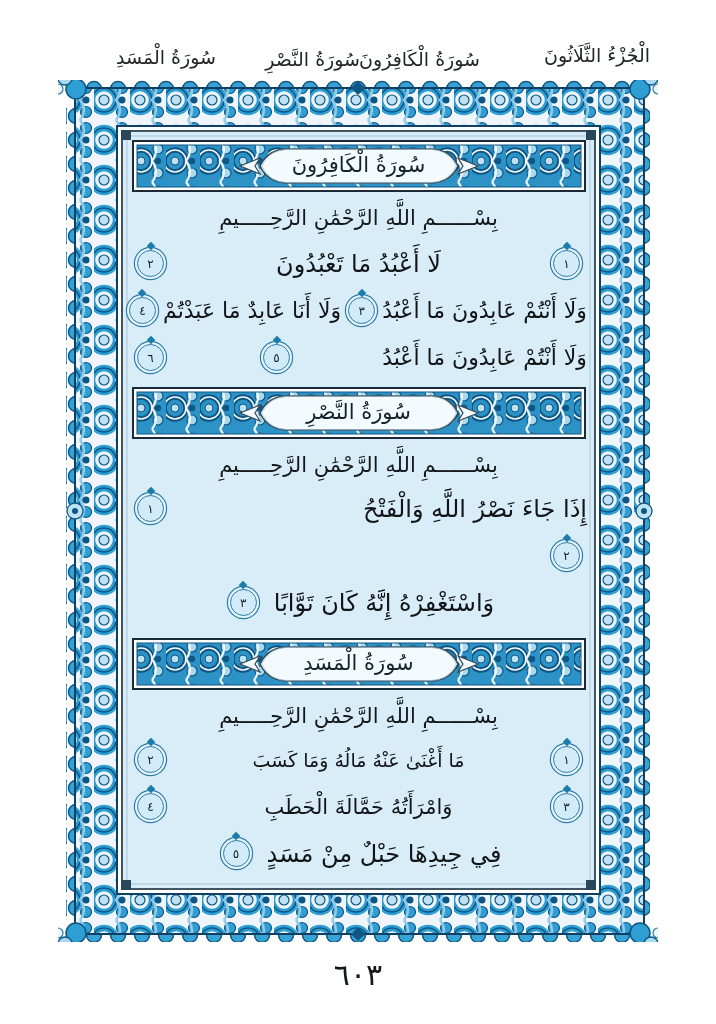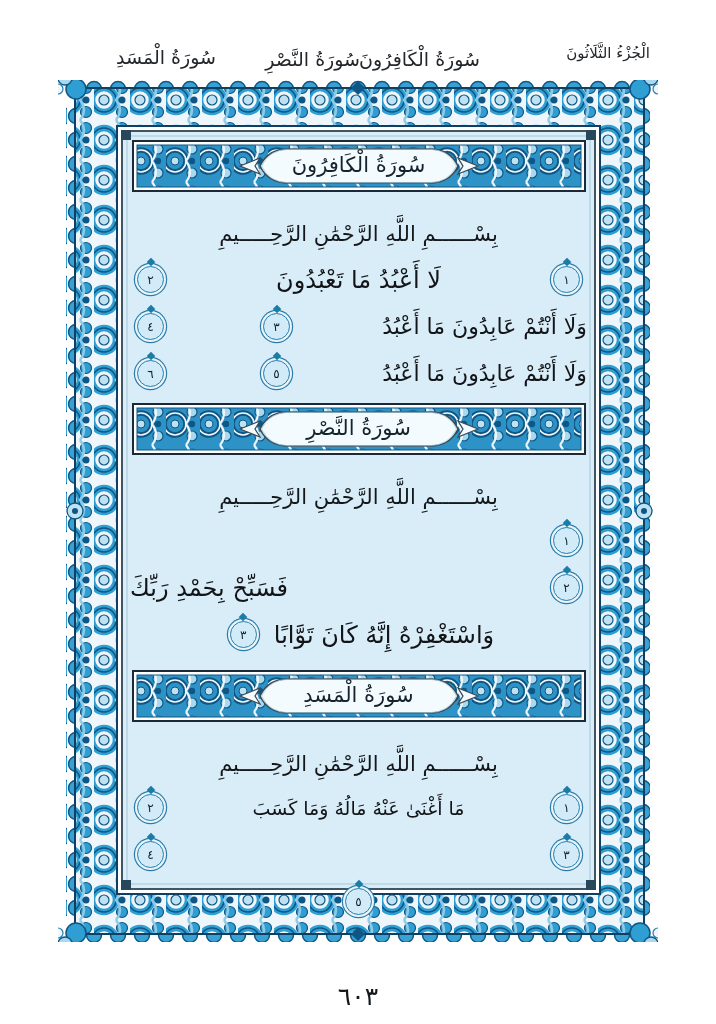--- a/index.html
+++ b/index.html
@@ -7,21 +7,21 @@
     width:716px;height:1024px;position:relative;overflow:hidden;
     background:#ffffff;
     font-family:"DejaVu Sans",sans-serif;
     color:#1a1a1a;
     direction:rtl;
   }
   .page{position:absolute;inset:0;}
 
   
   .hdr{position:absolute;white-space:nowrap;color:#23272b;}
-  .hdr-juz{right:66px;top:44px;font-size:15px;text-align:right;}
+  .hdr-juz{right:66px;top:44px;font-size:19px;text-align:right;}
   .hdr-kafirun{right:236px;top:48px;font-size:19px;}
   .hdr-nasr{right:356px;top:48px;font-size:19px;}
   .hdr-masad{right:500px;top:46px;font-size:19px;}
 
   
   .frame-wrap{position:absolute;left:58px;top:80px;width:600px;height:862px;}
 
   
   .content{
     position:absolute;left:122px;top:131px;width:473px;height:758px;
@@ -30,21 +30,21 @@
   .banner{position:relative;width:454px;height:52px;margin:0 auto;}
   .banner svg{position:absolute;left:0;top:0;}
   .banner-title{
     position:absolute;inset:0;display:flex;align-items:center;justify-content:center;
     font-size:21px;color:#14232d;padding-bottom:2px;
   }
   .s0 .banner{margin-top:9px;}
   .s1 .banner{margin-top:6px;}
   .s2 .banner{margin-top:12px;}
   .bismillah{
-    height:36px;margin-top:24px;display:flex;align-items:center;justify-content:center;
+    height:36px;margin-top:8px;display:flex;align-items:center;justify-content:center;
     font-size:21px;color:#15181b;white-space:nowrap;
   }
   .verse-lines{margin-top:4px;}
   .s1 .verse-lines,.s2 .verse-lines{margin-top:2px;}
   .verse-line{
     height:47px;display:flex;flex-direction:row;align-items:center;
     justify-content:space-between;direction:rtl;
     padding:0 8px;font-size:24px;color:#121417;
     overflow-x:clip;
   }
@@ -59,22 +59,22 @@
   }
   .ayah-marker::before{
     content:"";position:absolute;top:-8px;left:50%;
     width:6px;height:6px;background:#1a7ca8;
     transform:translateX(-50%) rotate(45deg);
   }
   .ayah-num{font-size:12px;line-height:1;color:#10222e;padding-top:1px;}
 
   
   .page-number{
-    position:absolute;left:0;right:0;top:982px;text-align:center;
-    font-size:25px;color:#15181b;letter-spacing:4px;
+    position:absolute;left:0;right:0;top:957px;text-align:center;
+    font-size:30px;color:#15181b;letter-spacing:4px;
   }
 </style>
 </head>
 <body>
 
 <svg width="0" height="0" style="position:absolute" aria-hidden="true">
   <defs>
     <pattern id="bandFrame" patternUnits="userSpaceOnUse" width="36" height="40">
       <rect width="36" height="40" fill="#eef6fb"></rect>
       <circle cx="10" cy="20" r="12" fill="none" stroke="#2e9ed3" stroke-width="6.5"></circle>
@@ -181,20 +181,21 @@
             <span class="ayah-text">لَا أَعْبُدُ مَا تَعْبُدُونَ</span>
             <span class="ayah-marker">
               <span class="ayah-num">٢</span>
             </span>
           </div>
           <div class="verse-line" style="font-size: 22px;">
             <span class="ayah-text">وَلَا أَنْتُمْ عَابِدُونَ مَا أَعْبُدُ</span>
             <span class="ayah-marker">
               <span class="ayah-num">٣</span>
             </span>
+            <span class="ayah-text">وَلَا أَنَا عَابِدٌ مَا عَبَدْتُمْ</span>
             <span class="ayah-marker">
               <span class="ayah-num">٤</span>
             </span>
           </div>
           <div class="verse-line" style="font-size: 22px;">
             <span class="ayah-text">وَلَا أَنْتُمْ عَابِدُونَ مَا أَعْبُدُ</span>
             <span class="ayah-marker">
               <span class="ayah-num">٥</span>
             </span>
             <span class="ayah-marker">
@@ -207,29 +208,29 @@
     <section class="surah-block s1">
       <div class="banner">
         <svg width="454" height="52" viewBox="0 0 454 52">
             <use href="#bannerArt"></use>
           </svg>
         <div class="banner-title">سُورَةُ النَّصْرِ</div>
       </div>
       <div class="bismillah">بِسْــــــمِ اللَّهِ الرَّحْمَٰنِ الرَّحِـــــيمِ</div>
       <div class="verse-lines">
           <div class="verse-line">
+            <span class="ayah-text">إِذَا جَاءَ نَصْرُ اللَّهِ وَالْفَتْحُ</span>
             <span class="ayah-marker">
               <span class="ayah-num">١</span>
             </span>
           </div>
           <div class="verse-line">
             <span class="ayah-marker">
               <span class="ayah-num">٢</span>
             </span>
-            <span class="ayah-text">فَسَبِّحْ بِحَمْدِ رَبِّكَ</span>
           </div>
           <div class="verse-line center">
             <span class="ayah-text">وَاسْتَغْفِرْهُ إِنَّهُ كَانَ تَوَّابًا</span>
             <span class="ayah-marker">
               <span class="ayah-num">٣</span>
             </span>
           </div>
         </div>
     </section>
 
@@ -248,25 +249,27 @@
             </span>
             <span class="ayah-text">مَا أَغْنَىٰ عَنْهُ مَالُهُ وَمَا كَسَبَ</span>
             <span class="ayah-marker">
               <span class="ayah-num">٢</span>
             </span>
           </div>
           <div class="verse-line" style="font-size: 21px;">
             <span class="ayah-marker">
               <span class="ayah-num">٣</span>
             </span>
+            <span class="ayah-text">وَامْرَأَتُهُ حَمَّالَةَ الْحَطَبِ</span>
             <span class="ayah-marker">
               <span class="ayah-num">٤</span>
             </span>
           </div>
           <div class="verse-line center">
+            <span class="ayah-text">فِي جِيدِهَا حَبْلٌ مِنْ مَسَدٍ</span>
             <span class="ayah-marker">
               <span class="ayah-num">٥</span>
             </span>
           </div>
         </div>
     </section>
 
   </div>
 
   <div class="page-number">٦٠٣</div>

